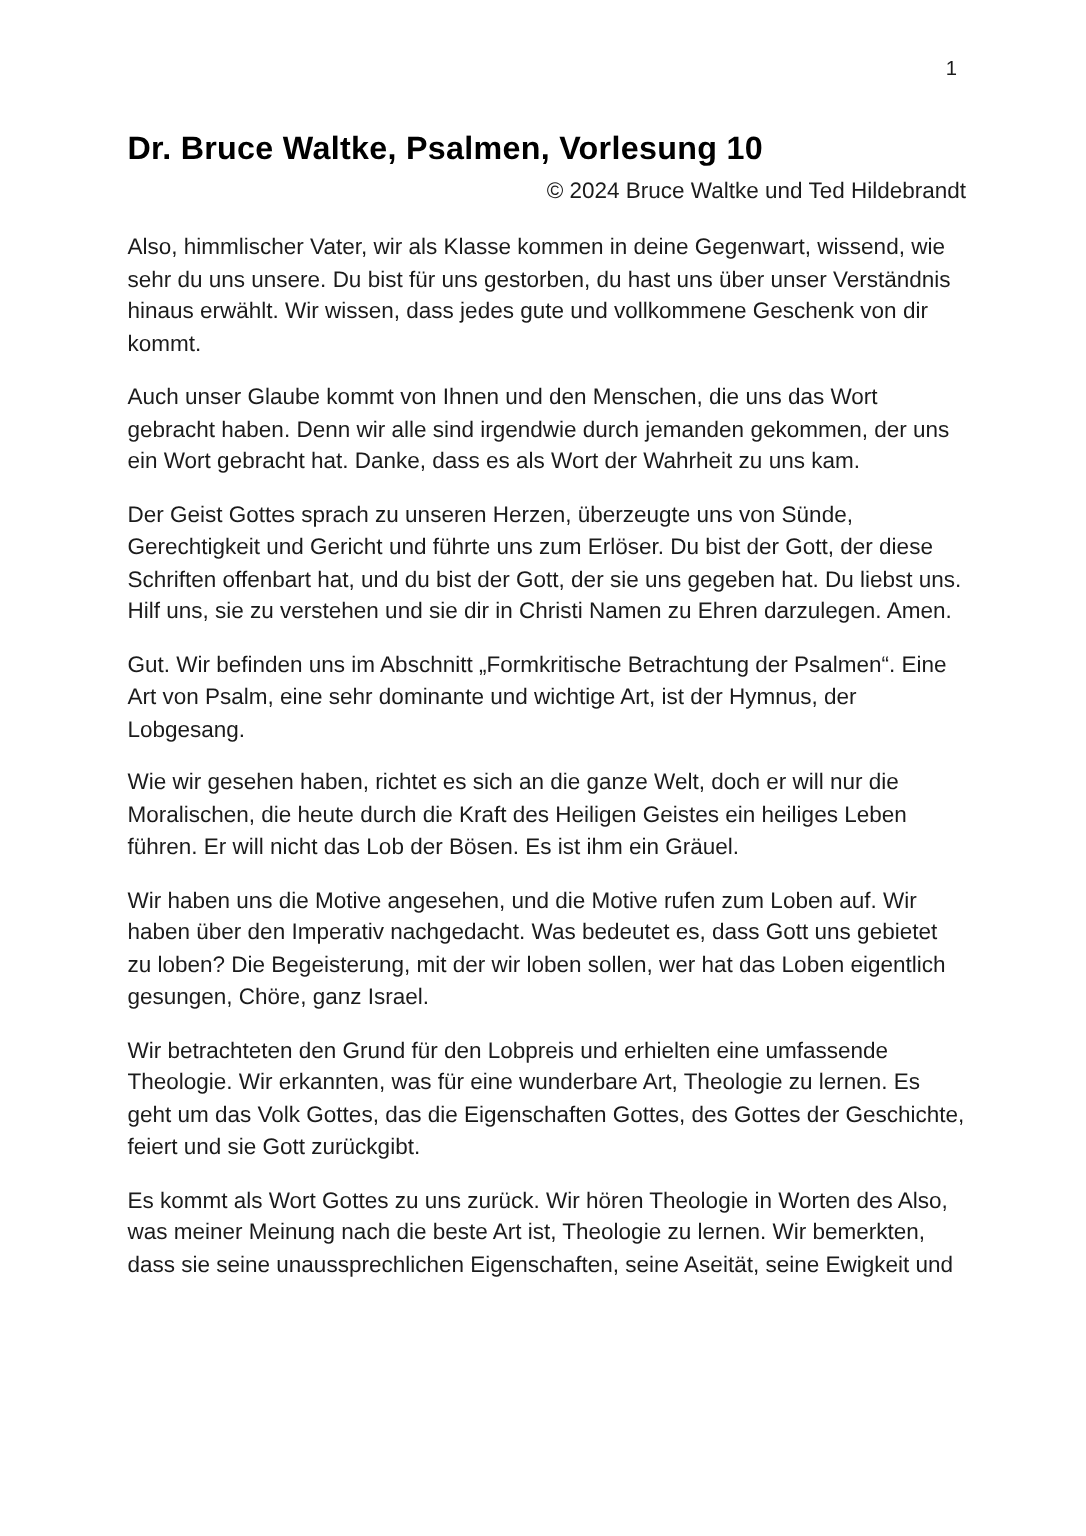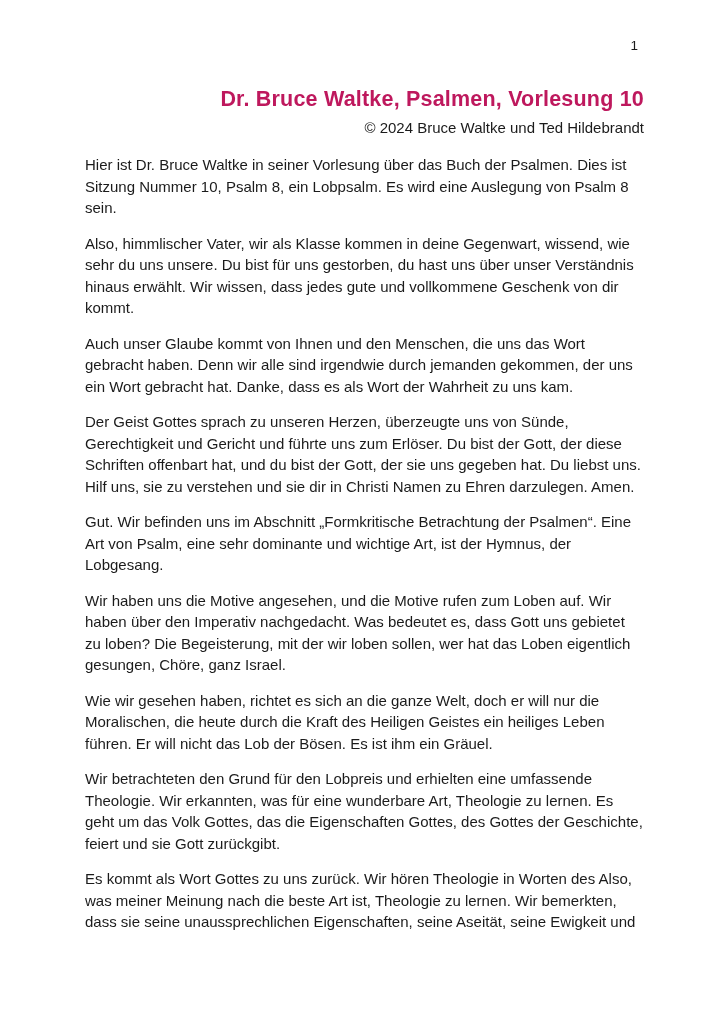--- a/index.html
+++ b/index.html
@@ -22,23 +22,23 @@
     position: absolute;
     top: 38px;
     right: 86px;
     font-size: 13.5px;
     color: #1b1b1b;
   }
   .doc-title {
     margin: 0;
     font-size: 21.5px;
     font-weight: 700;
-    text-align: right;
+    text-align: left;
     line-height: 27px;
-    color: #be185d;
+    color: #000000;
     letter-spacing: 0.2px;
   }
   .copyright {
     margin: 4px 0 16px 0;
     font-size: 15px;
     text-align: right;
     line-height: 21px;
   }
   .body-text p {
     margin: 0 0 14px 0;
@@ -52,24 +52,23 @@
 
 <div class="page">
 
   <span class="page-number">1</span>
 
   <h1 class="doc-title">Dr. Bruce Waltke, Psalmen, Vorlesung 10</h1>
 
   <div class="copyright">© 2024 Bruce Waltke und Ted Hildebrandt</div>
 
   <div class="body-text">
-    <p>Hier ist Dr. Bruce Waltke in seiner Vorlesung über das Buch der Psalmen. Dies ist Sitzung Nummer 10, Psalm 8, ein Lobpsalm. Es wird eine Auslegung von Psalm 8 sein.</p>
     <p>Also, himmlischer Vater, wir als Klasse kommen in deine Gegenwart, wissend, wie sehr du uns unsere. Du bist für uns gestorben, du hast uns über unser Verständnis hinaus erwählt. Wir wissen, dass jedes gute und vollkommene Geschenk von dir kommt.</p>
     <p>Auch unser Glaube kommt von Ihnen und den Menschen, die uns das Wort gebracht haben. Denn wir alle sind irgendwie durch jemanden gekommen, der uns ein Wort gebracht hat. Danke, dass es als Wort der Wahrheit zu uns kam.</p>
     <p>Der Geist Gottes sprach zu unseren Herzen, überzeugte uns von Sünde, Gerechtigkeit und Gericht und führte uns zum Erlöser. Du bist der Gott, der diese Schriften offenbart hat, und du bist der Gott, der sie uns gegeben hat. Du liebst uns. Hilf uns, sie zu verstehen und sie dir in Christi Namen zu Ehren darzulegen. Amen.</p>
     <p>Gut. Wir befinden uns im Abschnitt „Formkritische Betrachtung der Psalmen“. Eine Art von Psalm, eine sehr dominante und wichtige Art, ist der Hymnus, der Lobgesang.</p>
+    <p>Wie wir gesehen haben, richtet es sich an die ganze Welt, doch er will nur die Moralischen, die heute durch die Kraft des Heiligen Geistes ein heiliges Leben führen. Er will nicht das Lob der Bösen. Es ist ihm ein Gräuel.</p>
     <p>Wir haben uns die Motive angesehen, und die Motive rufen zum Loben auf. Wir haben über den Imperativ nachgedacht. Was bedeutet es, dass Gott uns gebietet zu loben? Die Begeisterung, mit der wir loben sollen, wer hat das Loben eigentlich gesungen, Chöre, ganz Israel.</p>
-    <p>Wie wir gesehen haben, richtet es sich an die ganze Welt, doch er will nur die Moralischen, die heute durch die Kraft des Heiligen Geistes ein heiliges Leben führen. Er will nicht das Lob der Bösen. Es ist ihm ein Gräuel.</p>
     <p>Wir betrachteten den Grund für den Lobpreis und erhielten eine umfassende Theologie. Wir erkannten, was für eine wunderbare Art, Theologie zu lernen. Es geht um das Volk Gottes, das die Eigenschaften Gottes, des Gottes der Geschichte, feiert und sie Gott zurückgibt.</p>
     <p>Es kommt als Wort Gottes zu uns zurück. Wir hören Theologie in Worten des Also, was meiner Meinung nach die beste Art ist, Theologie zu lernen. Wir bemerkten, dass sie seine unaussprechlichen Eigenschaften, seine Aseität, seine Ewigkeit und</p>
   </div>
 
 </div>
 
 </body></html>

